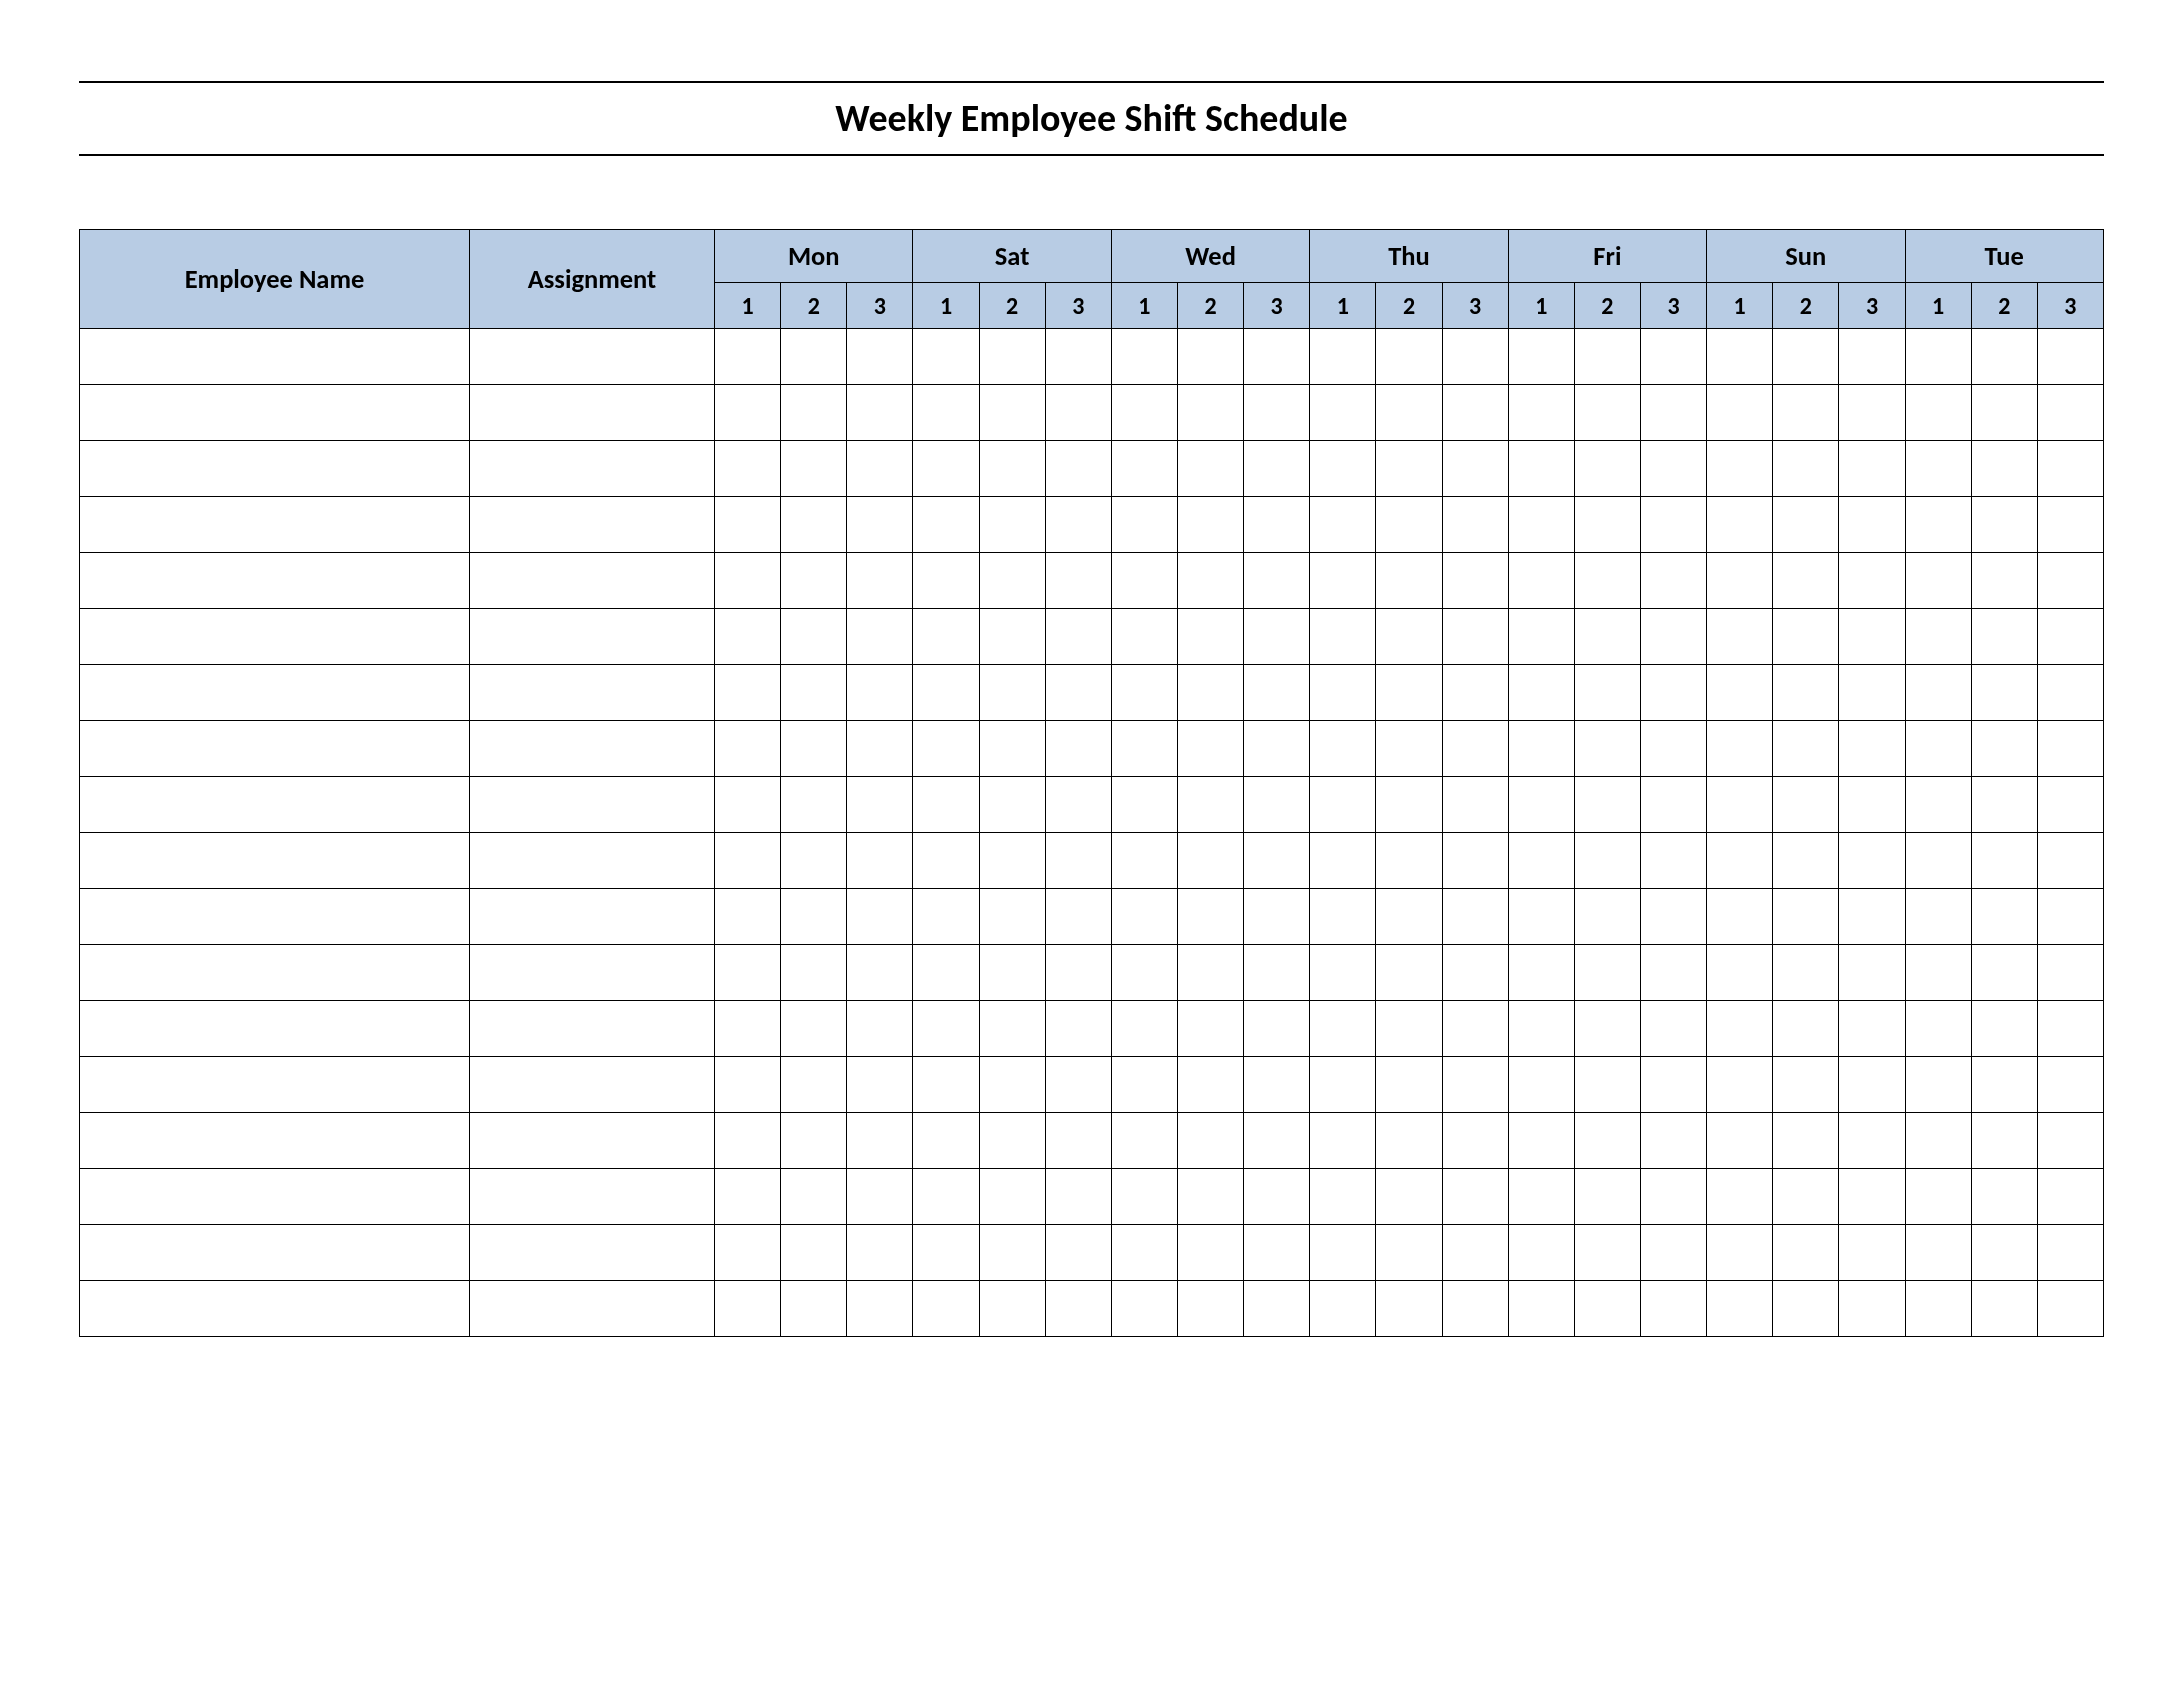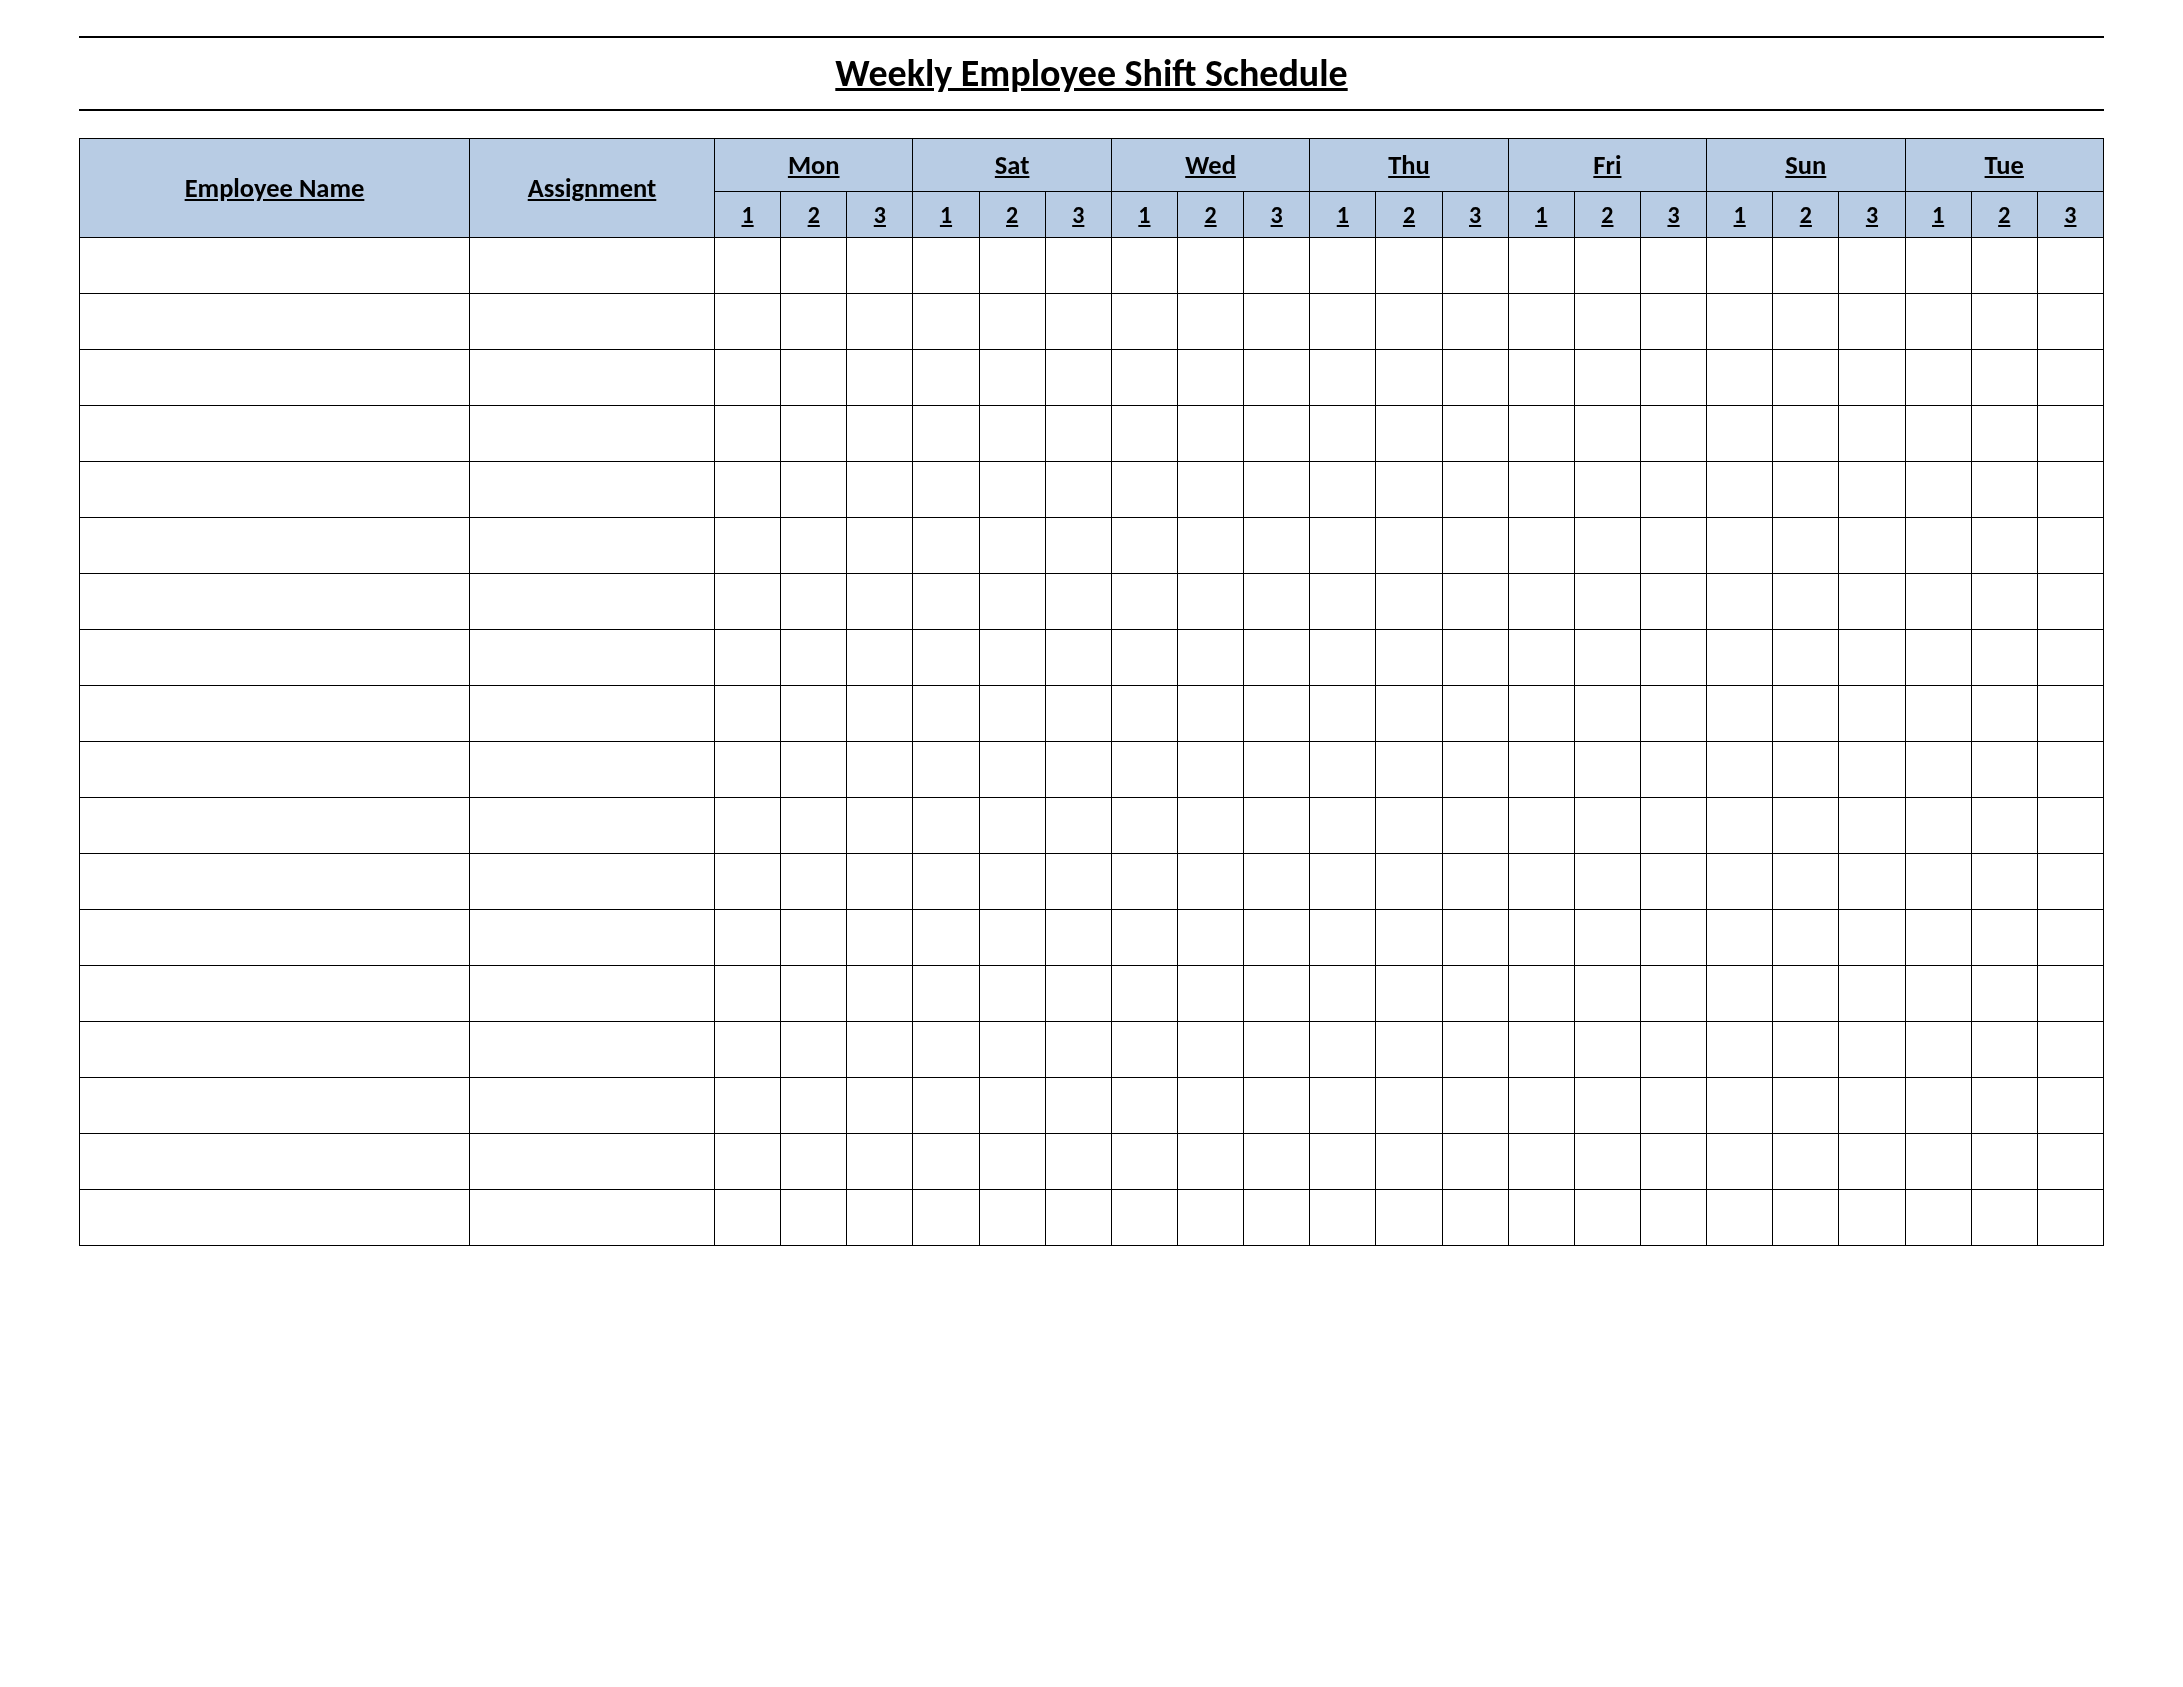--- a/index.html
+++ b/index.html
@@ -6,22 +6,21 @@
     margin: 0;
     padding: 0;
     width: 2183px;
     height: 1687px;
     background: #ffffff;
     font-family: Calibri, Arial, sans-serif;
     color: #000;
   }
   .page {
     box-sizing: border-box;
-    padding: 36px 79px 0 79px;
-    text-decoration: underline;
+    padding: 81px 79px 0 79px;
   }
   .rule {
     border: none;
     border-top: 2px solid #000;
     margin: 0;
   }
   .title {
     text-align: center;
     font-weight: 700;
     font-size: 38px;
@@ -31,20 +30,21 @@
     display: flex;
     font-size: 26.5px;
     padding: 20px 0 6.6px 33px;
     line-height: 1.7;
   }
   .meta-left  { width: 728px; }
   .meta-right { }
   .sched {
     border-collapse: collapse;
     width: 100%;
+    margin-top: 46px;
     table-layout: fixed;
   }
   .sched th, .sched td {
     border: 1.3px solid #000;
   }
   .sched thead th {
     background: #b8cce4;
     font-weight: 700;
     font-size: 26.5px;
     padding: 0;

